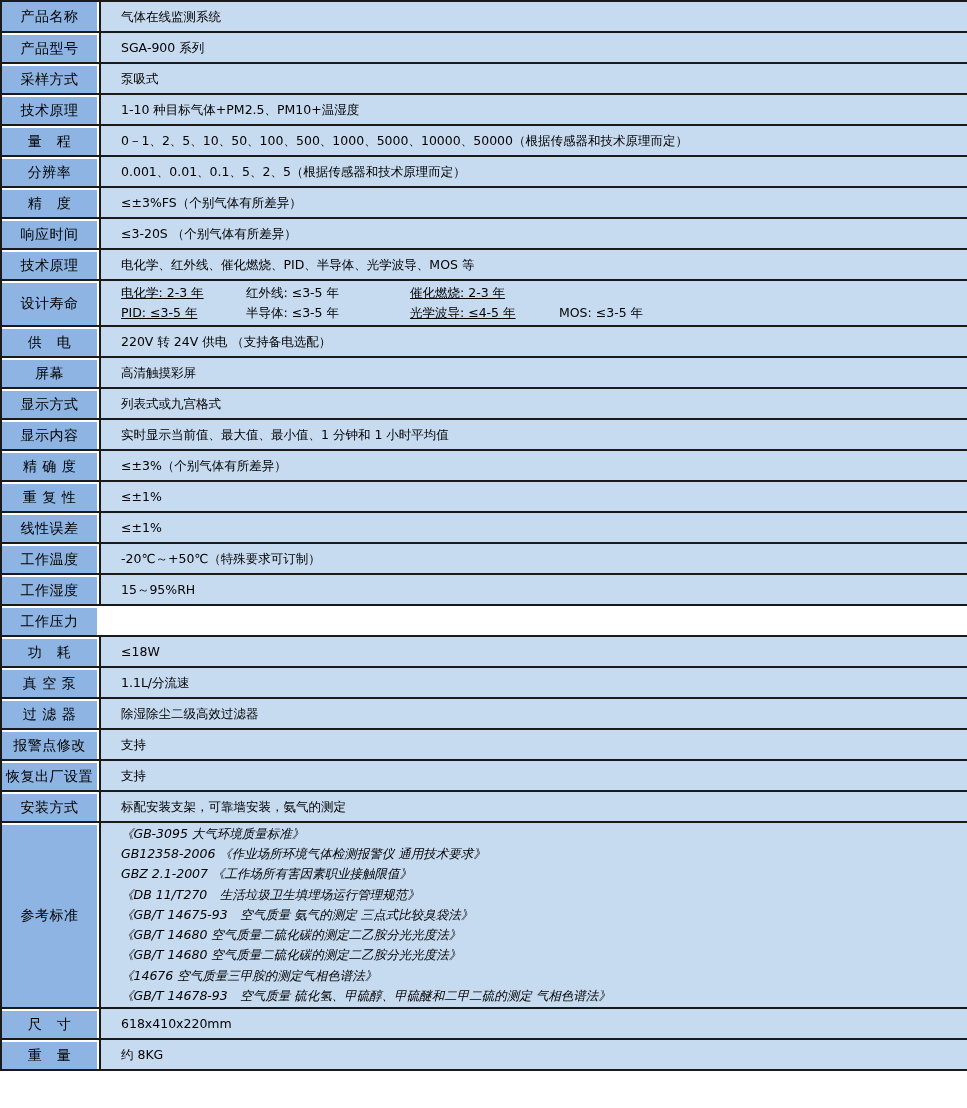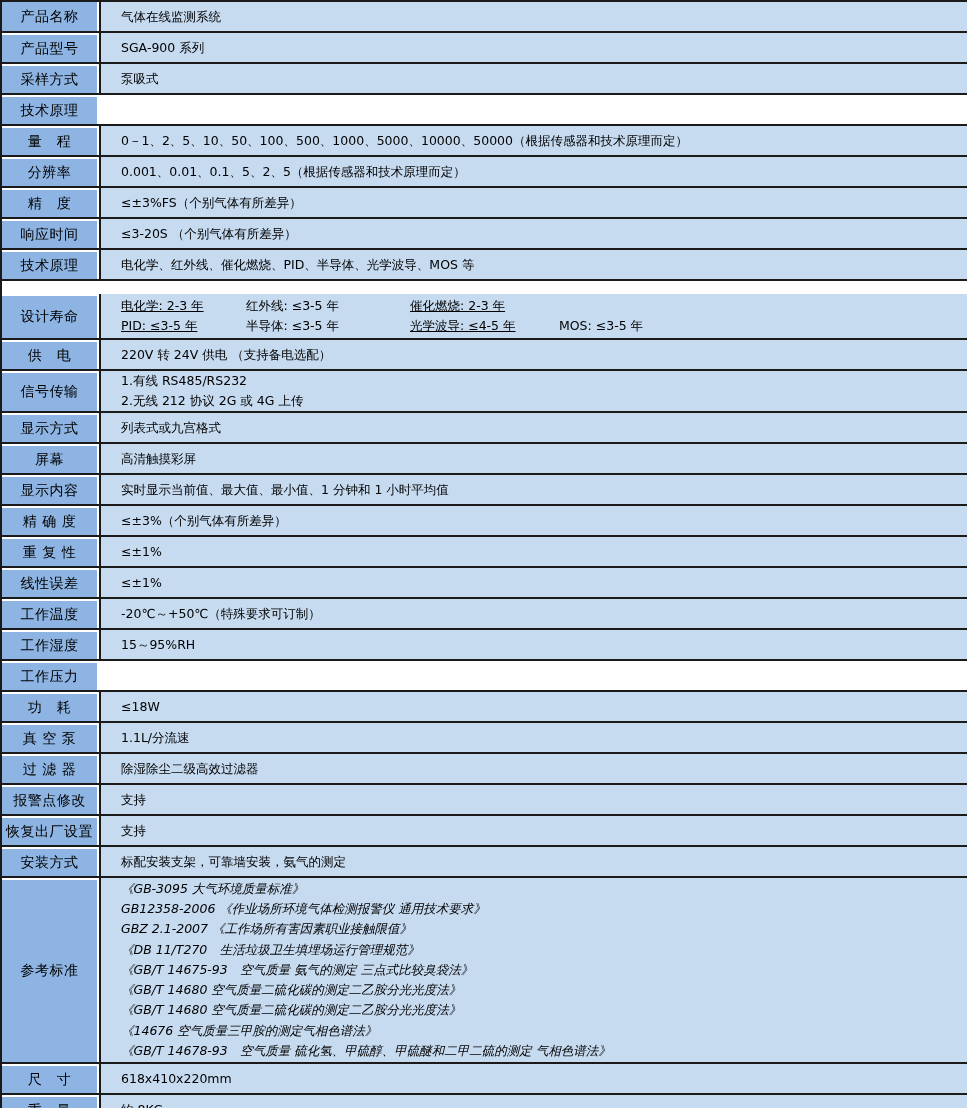--- a/index.html
+++ b/index.html
@@ -16,21 +16,21 @@
     box-sizing:border-box;
     border-top:2px solid var(--dark);
     border-left:2px solid var(--dark);
   }
   .row{
     display:flex;
     box-sizing:border-box;
     height:31px;
     border-bottom:2px solid var(--dark);
   }
-  .row.row-design{height:46px;margin-top:13px;}
+  .row.row-design{height:46px;}
   .row.row-two{height:42px;}
   .row.row-ref{height:186px;}
   .label{
     flex:0 0 97px;
     width:97px;
     box-sizing:border-box;
     background:var(--labelbg);
     display:flex;
     align-items:center;
     justify-content:center;
@@ -80,20 +80,23 @@
       </div>
     </div>
     <div class="row">
       <div class="label">采样方式</div>
       <div class="value">
         <div class="vline">泵吸式</div>
       </div>
     </div>
     <div class="row">
       <div class="label">技术原理</div>
+      <div class="value">
+        <div class="vline">1-10 种目标气体+PM2.5、PM10+温湿度</div>
+      </div>
     </div>
     <div class="row">
       <div class="label">量　程</div>
       <div class="value">
         <div class="vline">0－1、2、5、10、50、100、500、1000、5000、10000、50000（根据传感器和技术原理而定）</div>
       </div>
     </div>
     <div class="row">
       <div class="label">分辨率</div>
       <div class="value">
@@ -124,37 +127,30 @@
         <div class="vline"><span class="seg c0">电化学: 2-3 年</span><span class="seg c1">红外线: ≤3-5 年</span><span class="seg c2">催化燃烧: 2-3 年</span></div>
         <div class="vline"><span class="seg c0">PID: ≤3-5 年</span><span class="seg c1">半导体: ≤3-5 年</span><span class="seg c2">光学波导: ≤4-5 年</span><span class="seg c3">MOS: ≤3-5 年</span></div>
       </div>
     </div>
     <div class="row">
       <div class="label">供　电</div>
       <div class="value">
         <div class="vline">220V 转 24V 供电 （支持备电选配）</div>
       </div>
     </div>
-    <div class="row row-two">
-      <div class="label">信号传输</div>
-      <div class="value">
-        <div class="vline">1.有线 RS485/RS232</div>
-        <div class="vline">2.无线 212 协议 2G 或 4G 上传</div>
+    <div class="row">
+      <div class="label">屏幕</div>
+      <div class="value">
+        <div class="vline">高清触摸彩屏</div>
       </div>
     </div>
     <div class="row">
       <div class="label">显示方式</div>
       <div class="value">
         <div class="vline">列表式或九宫格式</div>
-      </div>
-    </div>
-    <div class="row">
-      <div class="label">屏幕</div>
-      <div class="value">
-        <div class="vline">高清触摸彩屏</div>
       </div>
     </div>
     <div class="row">
       <div class="label">显示内容</div>
       <div class="value">
         <div class="vline">实时显示当前值、最大值、最小值、1 分钟和 1 小时平均值</div>
       </div>
     </div>
     <div class="row">
       <div class="label">精 确 度</div>

